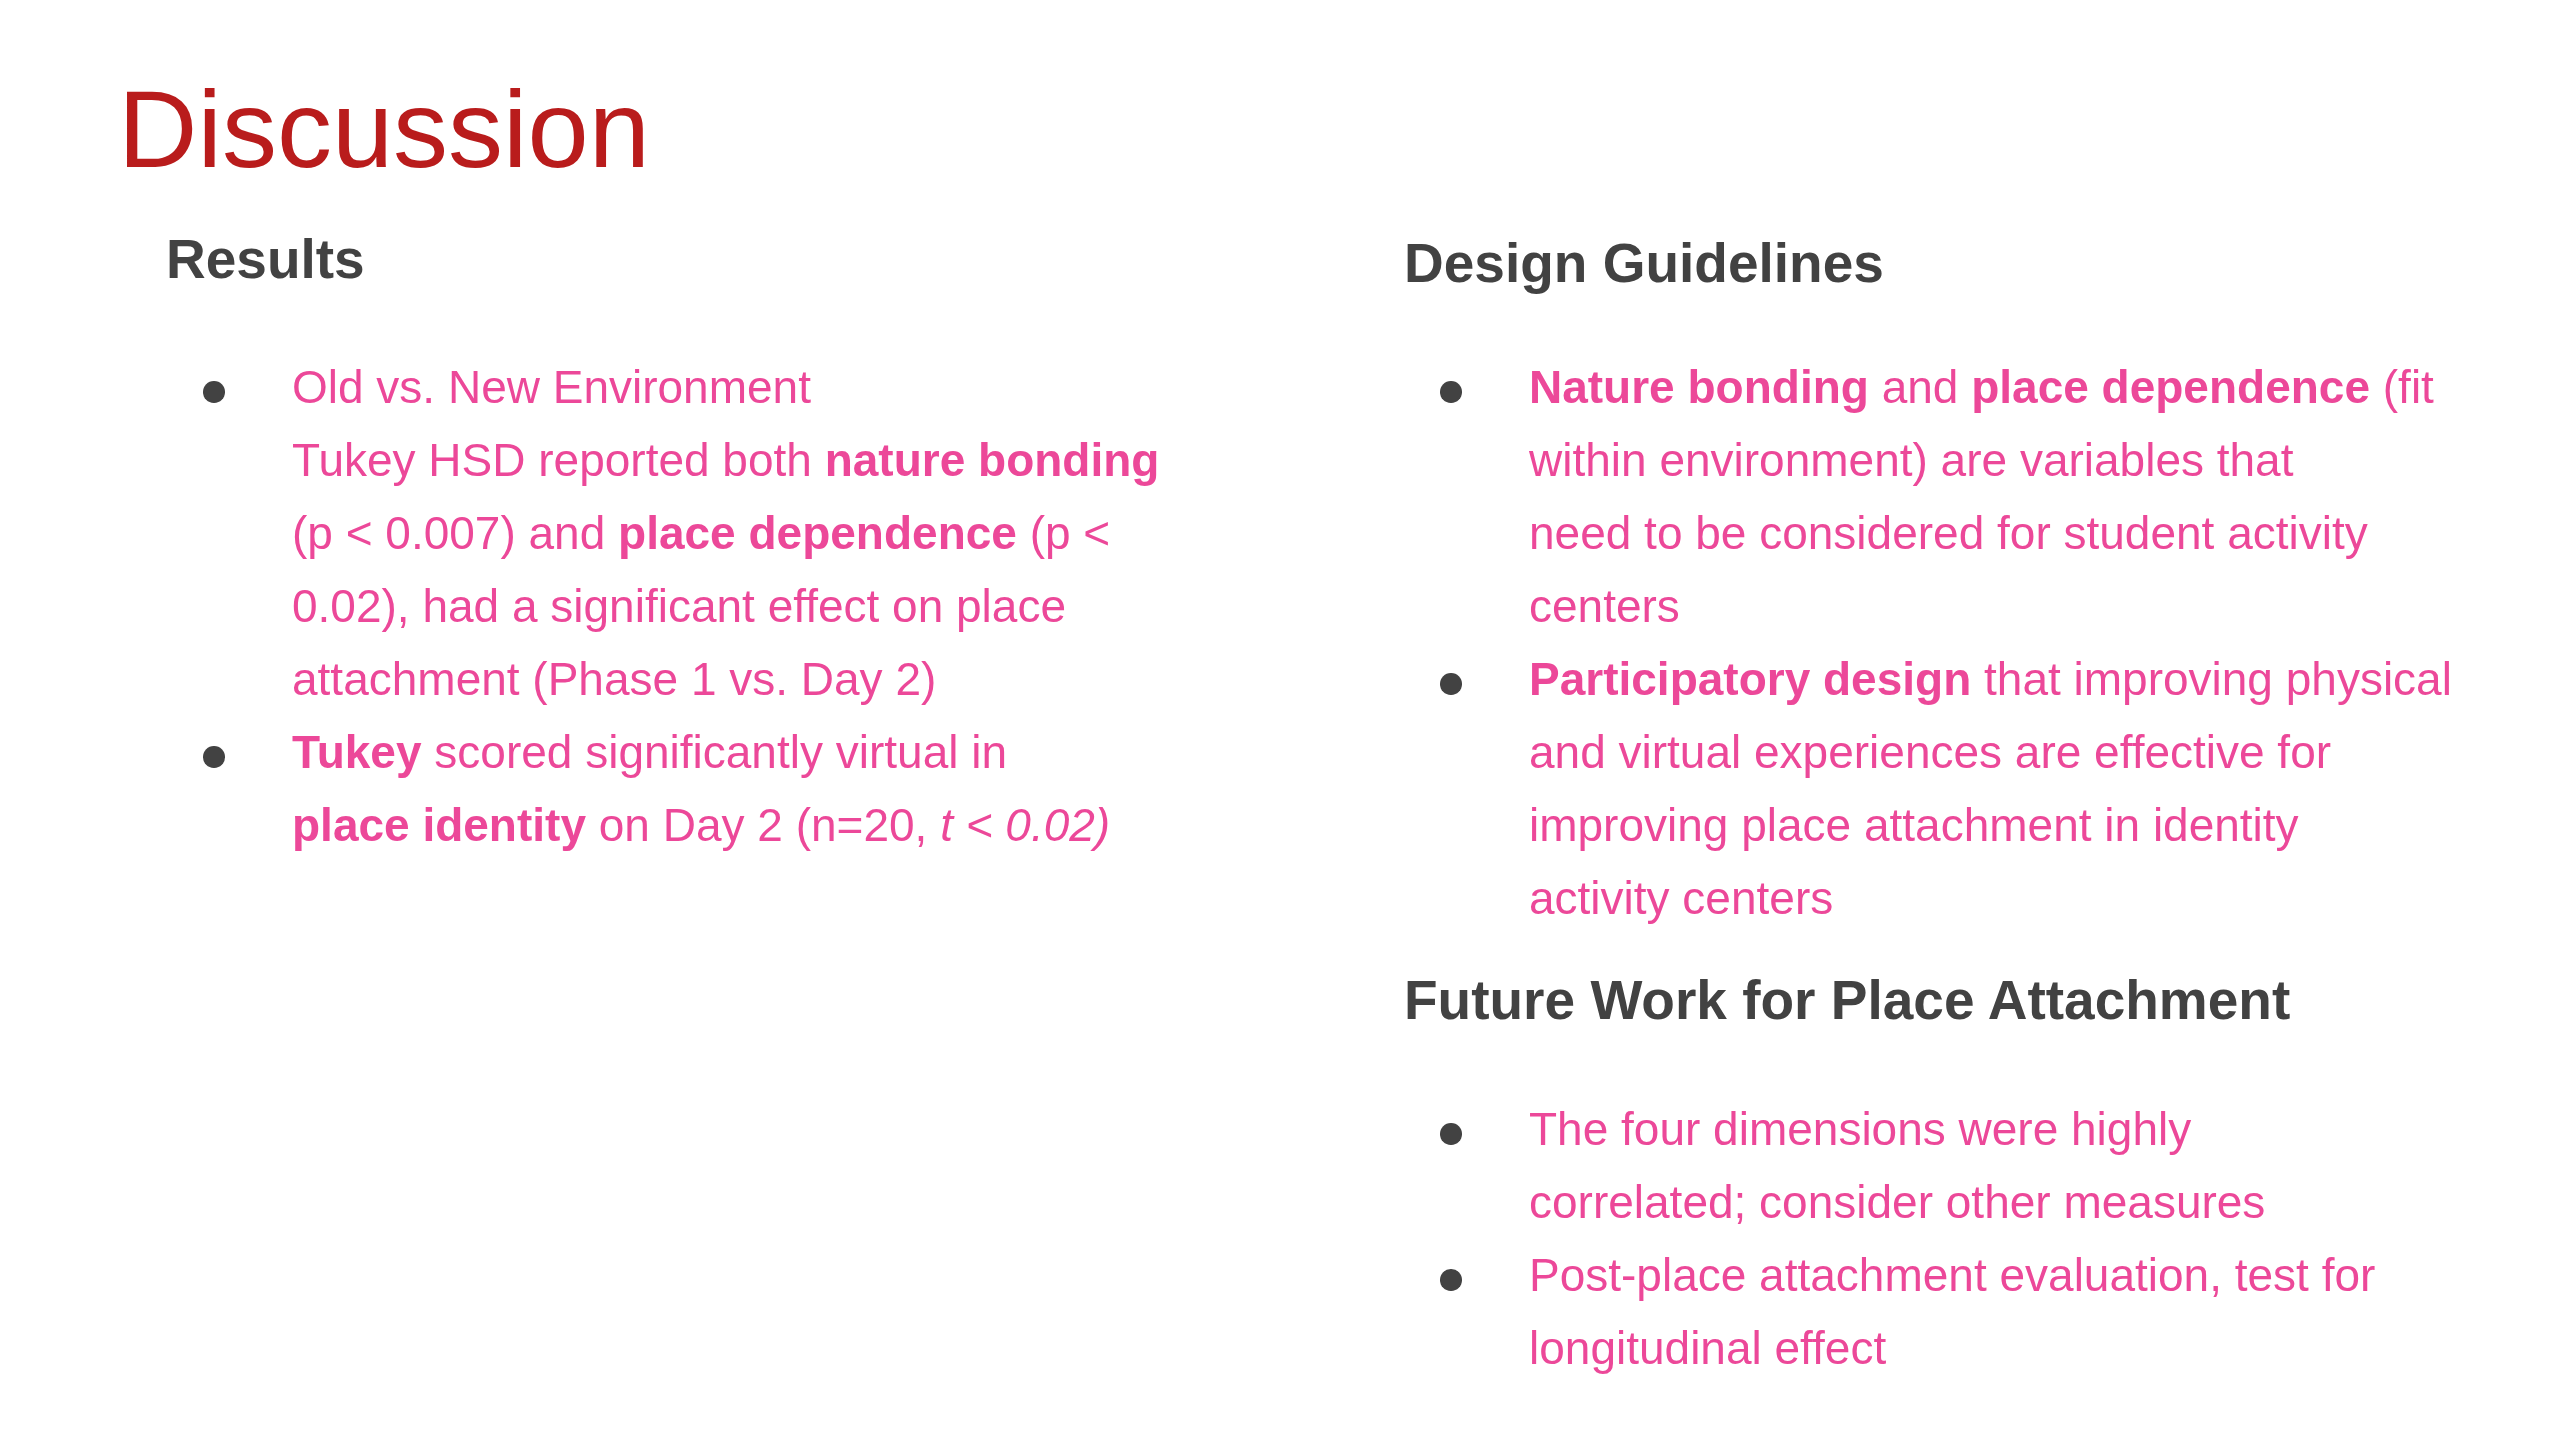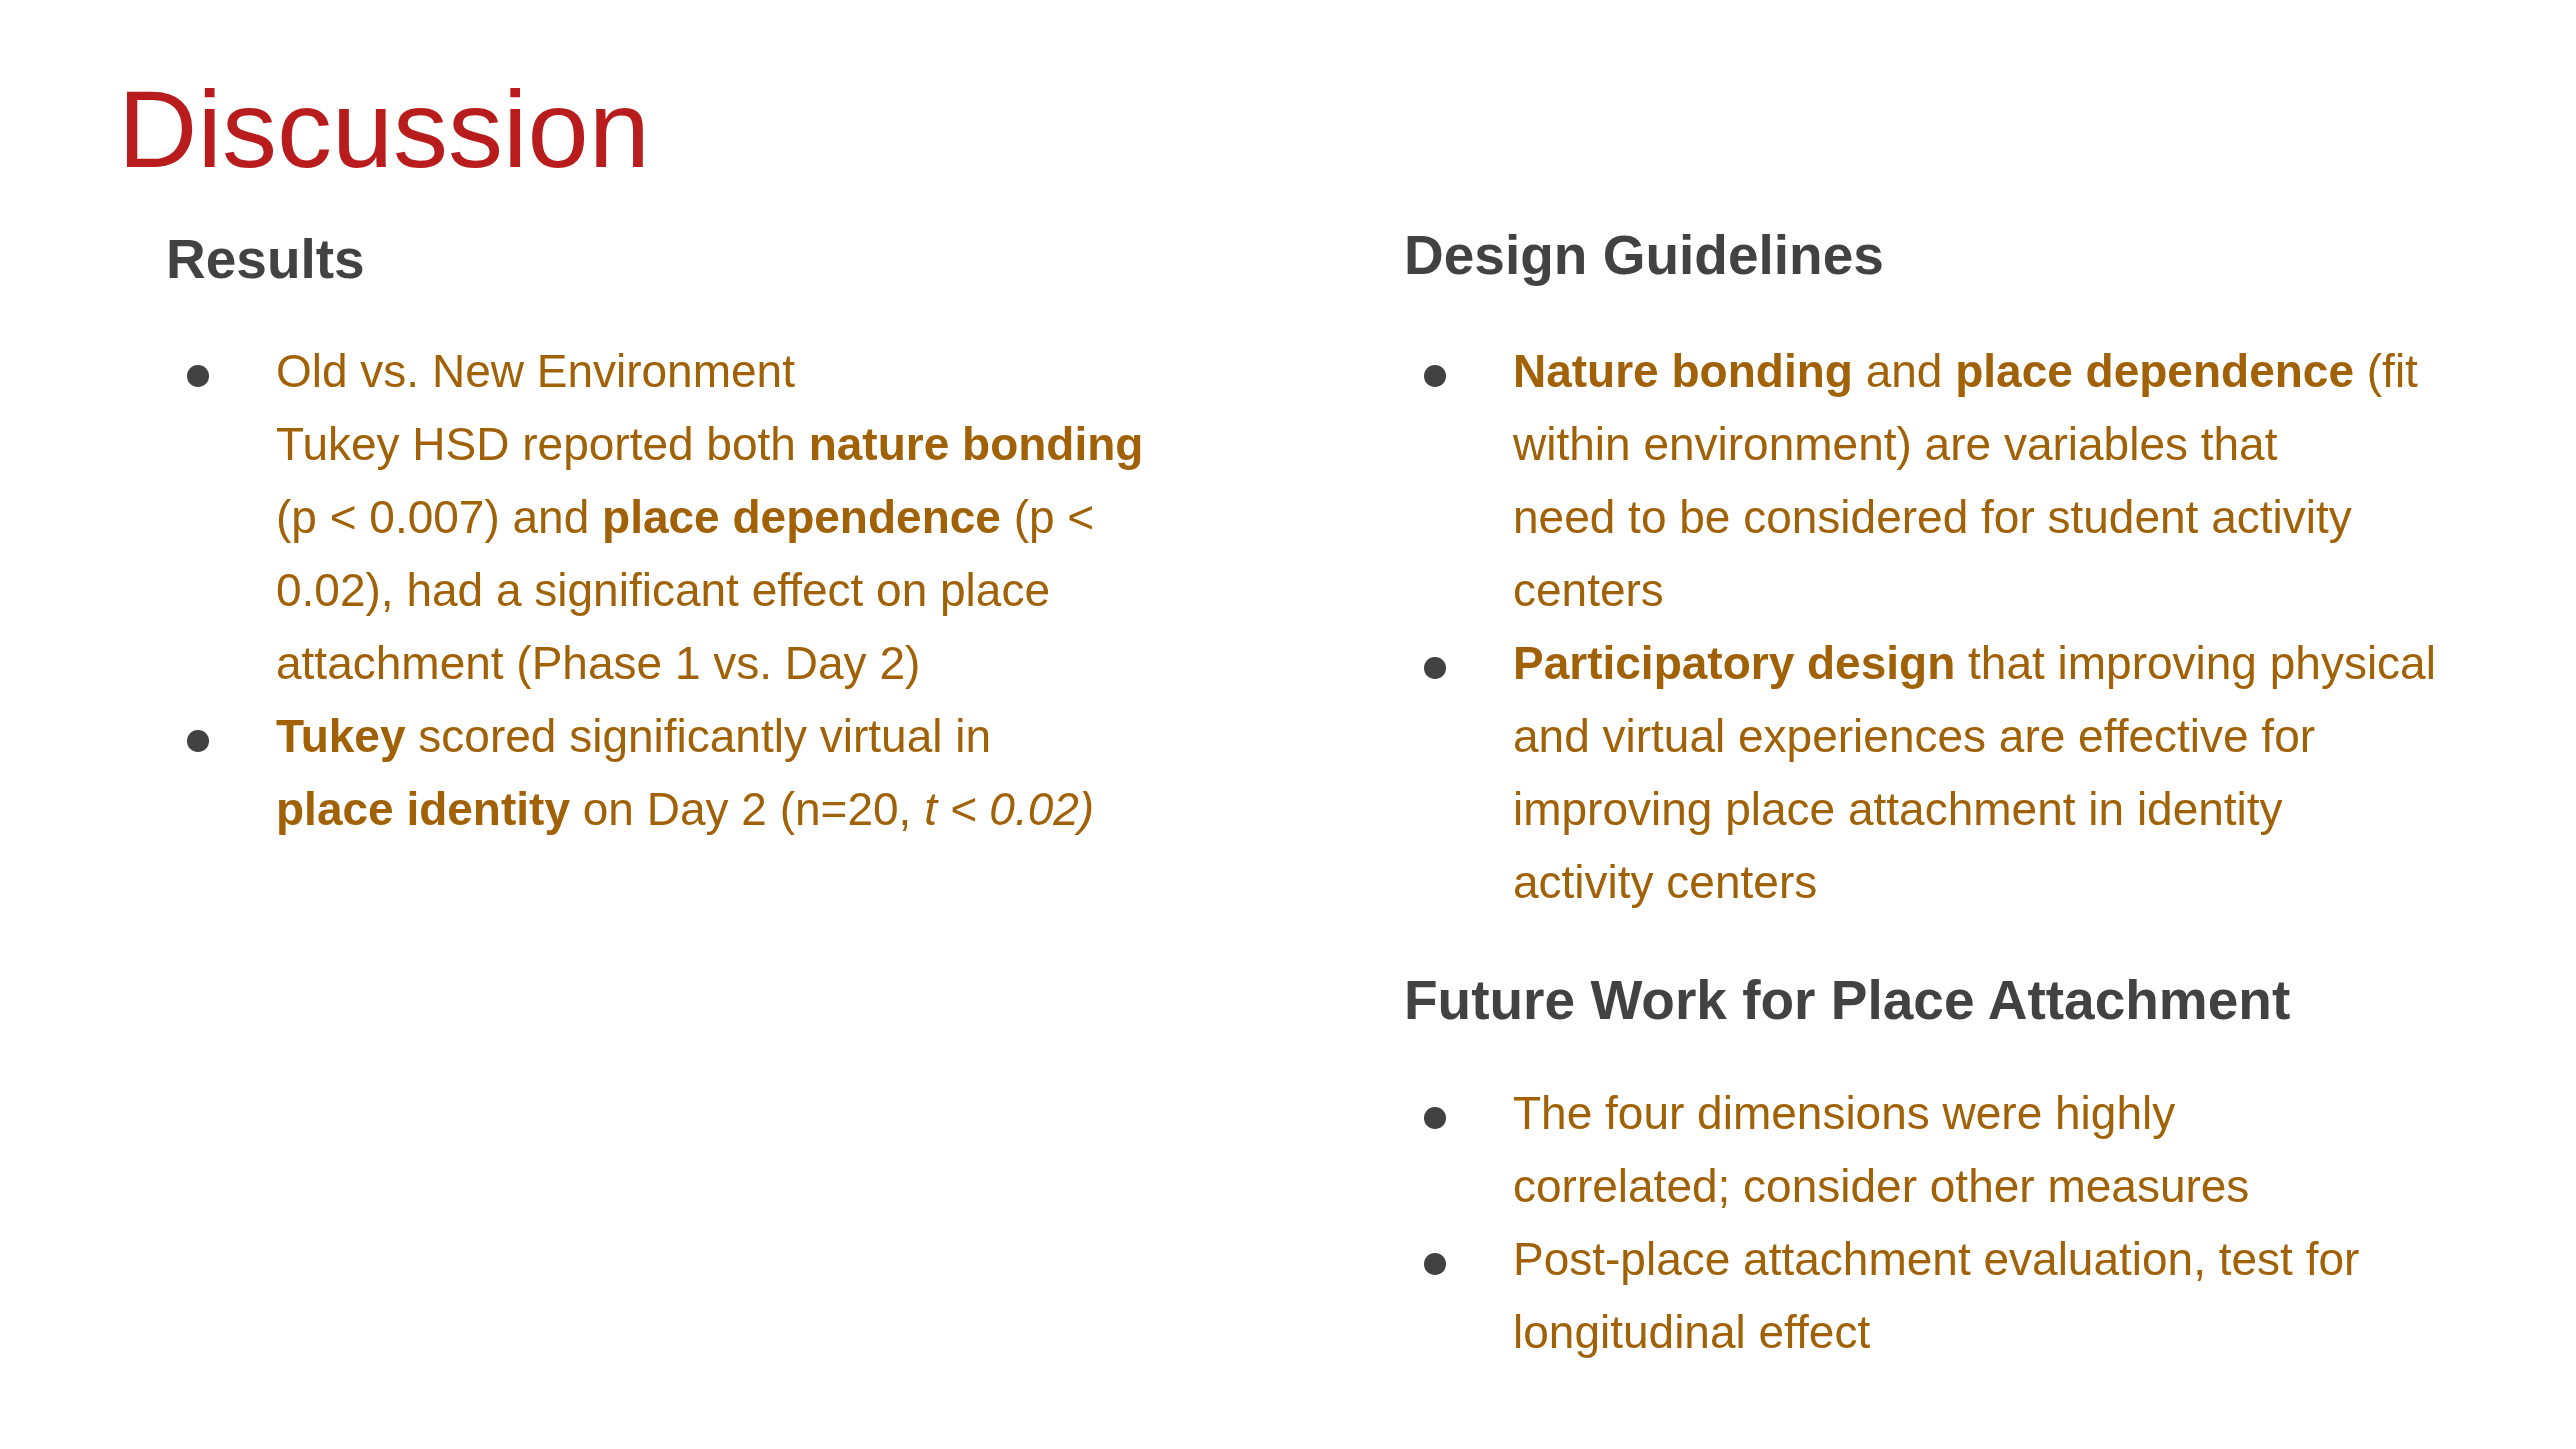--- a/index.html
+++ b/index.html
@@ -26,29 +26,29 @@
   .heading {
     position: absolute;
     margin: 16px;
     font-size: 55px;
     line-height: 55px;
     font-weight: 700;
     color: #424242;
     white-space: pre;
   }
   .h-results { left: 150px; top: 216px; }
-  .h-design  { left: 1388px; top: 212px; }
+  .h-design  { left: 1388px; top: 220px; }
   .h-future  { left: 1388px; top: 957px; }
   .list {
     position: absolute;
-    margin: 0;
+    margin: 16px;
     padding: 0;
     list-style: none;
     font-size: 46px;
-    color: #a16207;
+    color: #ec4899;
   }
   .list-results { left: 276px; top: 335px; }
   .list-design  { left: 1513px; top: 335px; }
   .list-future  { left: 1513px; top: 1077px; }
   .list li { position: relative; }
   .line { line-height: 73px; white-space: pre; }
   .bullet {
     position: absolute;
     left: -89px;
     top: 30px;

